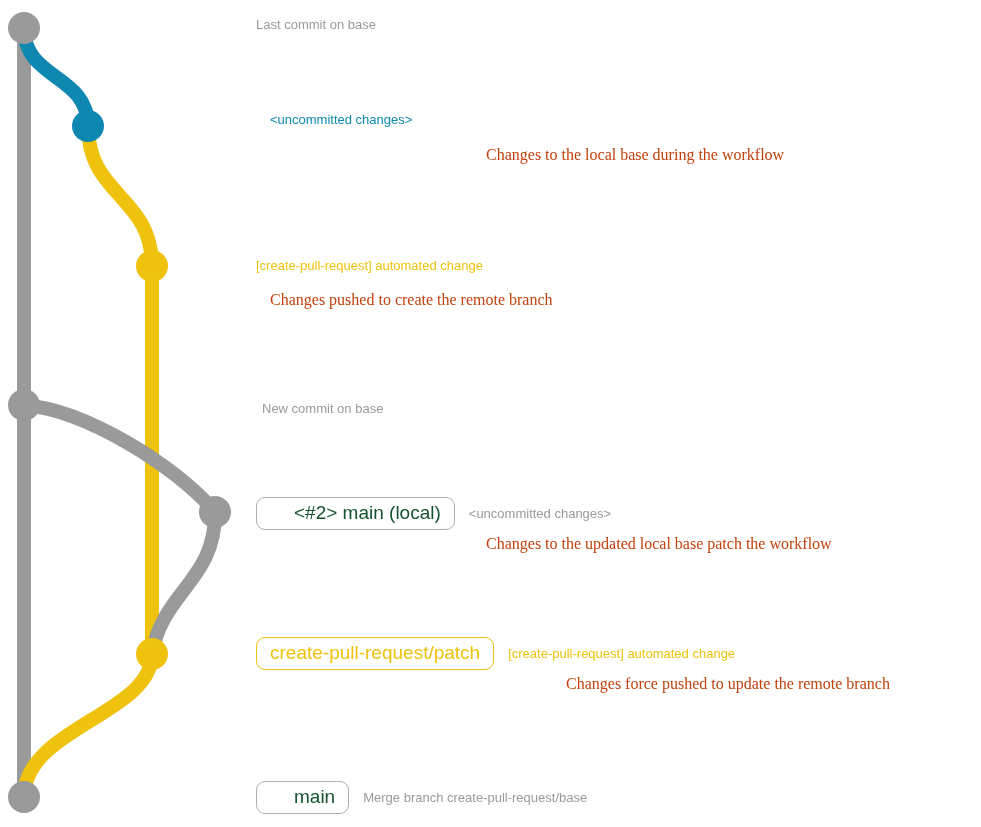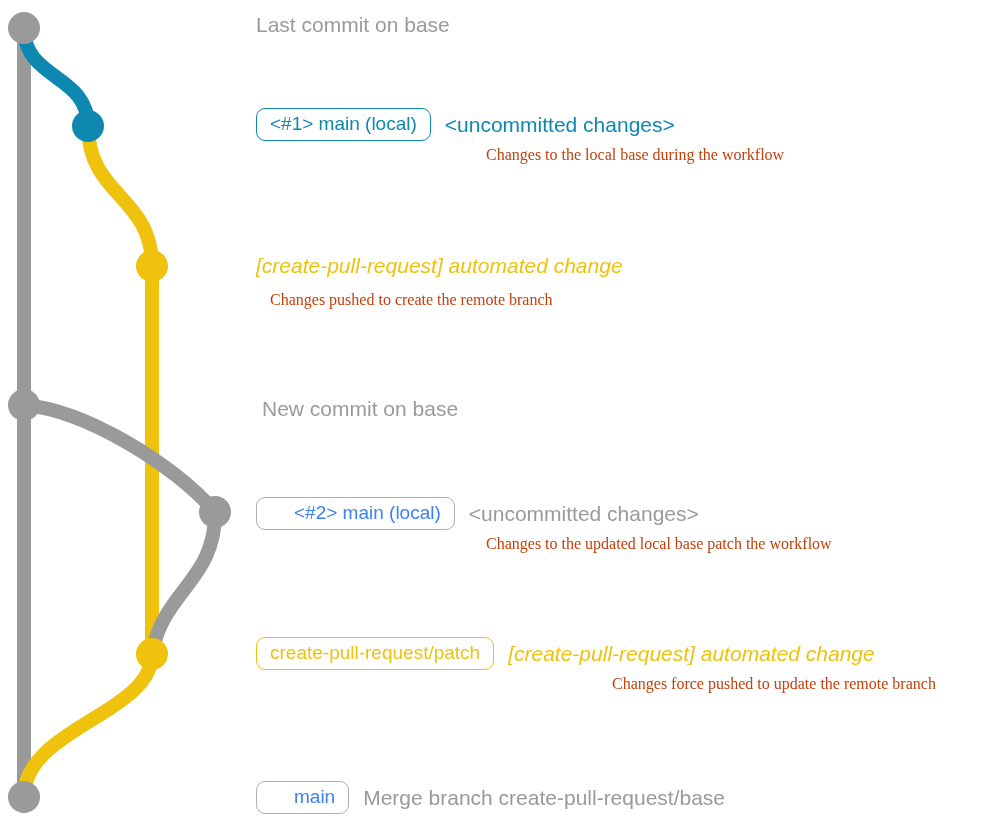--- a/index.html
+++ b/index.html
@@ -34,28 +34,28 @@
     border-radius: 9px;
     padding: 5px 13px 6px 13px;
     font-size: 19px;
     line-height: 20px;
     color: #9a9a9a;
     background: transparent;
     box-sizing: border-box;
   }
   .pill.teal  { border-color: #0e88b1; color: #0e88b1; }
   .pill.yellow{ border-color: #eec20d; color: #eec20d; }
-  .pill.gray  { border-color: #b0b0b0; color: #3b82f6; padding-left: 37px; }
+  .pill.gray  { border-color: #b0b0b0; color: #14532d; padding-left: 37px; }
   .headline {
-    font-size: 21px;
+    font-size: 13px;
     line-height: 24px;
     color: #9a9a9a;
   }
   .headline.teal   { color: #0e88b1; }
-  .headline.yellow { color: #eec20d; font-style: italic; }
+  .headline.yellow { color: #eec20d; }
   .headline.gray   { color: #9a9a9a; }
   .subline {
     position: absolute;
     font-family: "Liberation Serif", serif;
     font-size: 16px;
     line-height: 22px;
     color: #c2410c;
     white-space: nowrap;
   }
   .gap { display: inline-block; width: 14px; }
@@ -86,21 +86,20 @@
   <circle cx="215" cy="512" r="16" fill="#9a9a9a"></circle>
   <circle cx="152" cy="654" r="16" fill="#eec20d"></circle>
   <circle cx="24" cy="797" r="16" fill="#9a9a9a"></circle>
 </svg>
 
 <div class="row" style="left:256px; top:13px;">
   <span class="headline gray">Last commit on base</span>
 </div>
 
 <div class="row" style="left:256px; top:108px;">
-  <span class="pill teal">&lt;#1&gt; main (local)</span>
   <span class="gap"></span>
   <span class="headline teal">&lt;uncommitted changes&gt;</span>
 </div>
 <div class="subline" style="left:486px; top:144px;">Changes to the local base during the workflow</div>
 
 <div class="row" style="left:256px; top:254px;">
   <span class="headline yellow">[create-pull-request] automated change</span>
 </div>
 <div class="subline" style="left:270px; top:289px;">Changes pushed to create the remote branch</div>
 
@@ -113,19 +112,19 @@
   <span class="gap"></span>
   <span class="headline gray">&lt;uncommitted changes&gt;</span>
 </div>
 <div class="subline" style="left:486px; top:533px;">Changes to the updated local base patch the workflow</div>
 
 <div class="row" style="left:256px; top:637px;">
   <span class="pill yellow">create-pull-request/patch</span>
   <span class="gap"></span>
   <span class="headline yellow">[create-pull-request] automated change</span>
 </div>
-<div class="subline" style="left:566px; top:673px;margin-left:46px;">Changes force pushed to update the remote branch</div>
+<div class="subline" style="left:566px; top:673px;">Changes force pushed to update the remote branch</div>
 
 <div class="row" style="left:256px; top:781px;">
   <span class="pill gray">main</span>
   <span class="gap"></span>
   <span class="headline gray">Merge branch create-pull-request/base</span>
 </div>
 
 </body></html>

